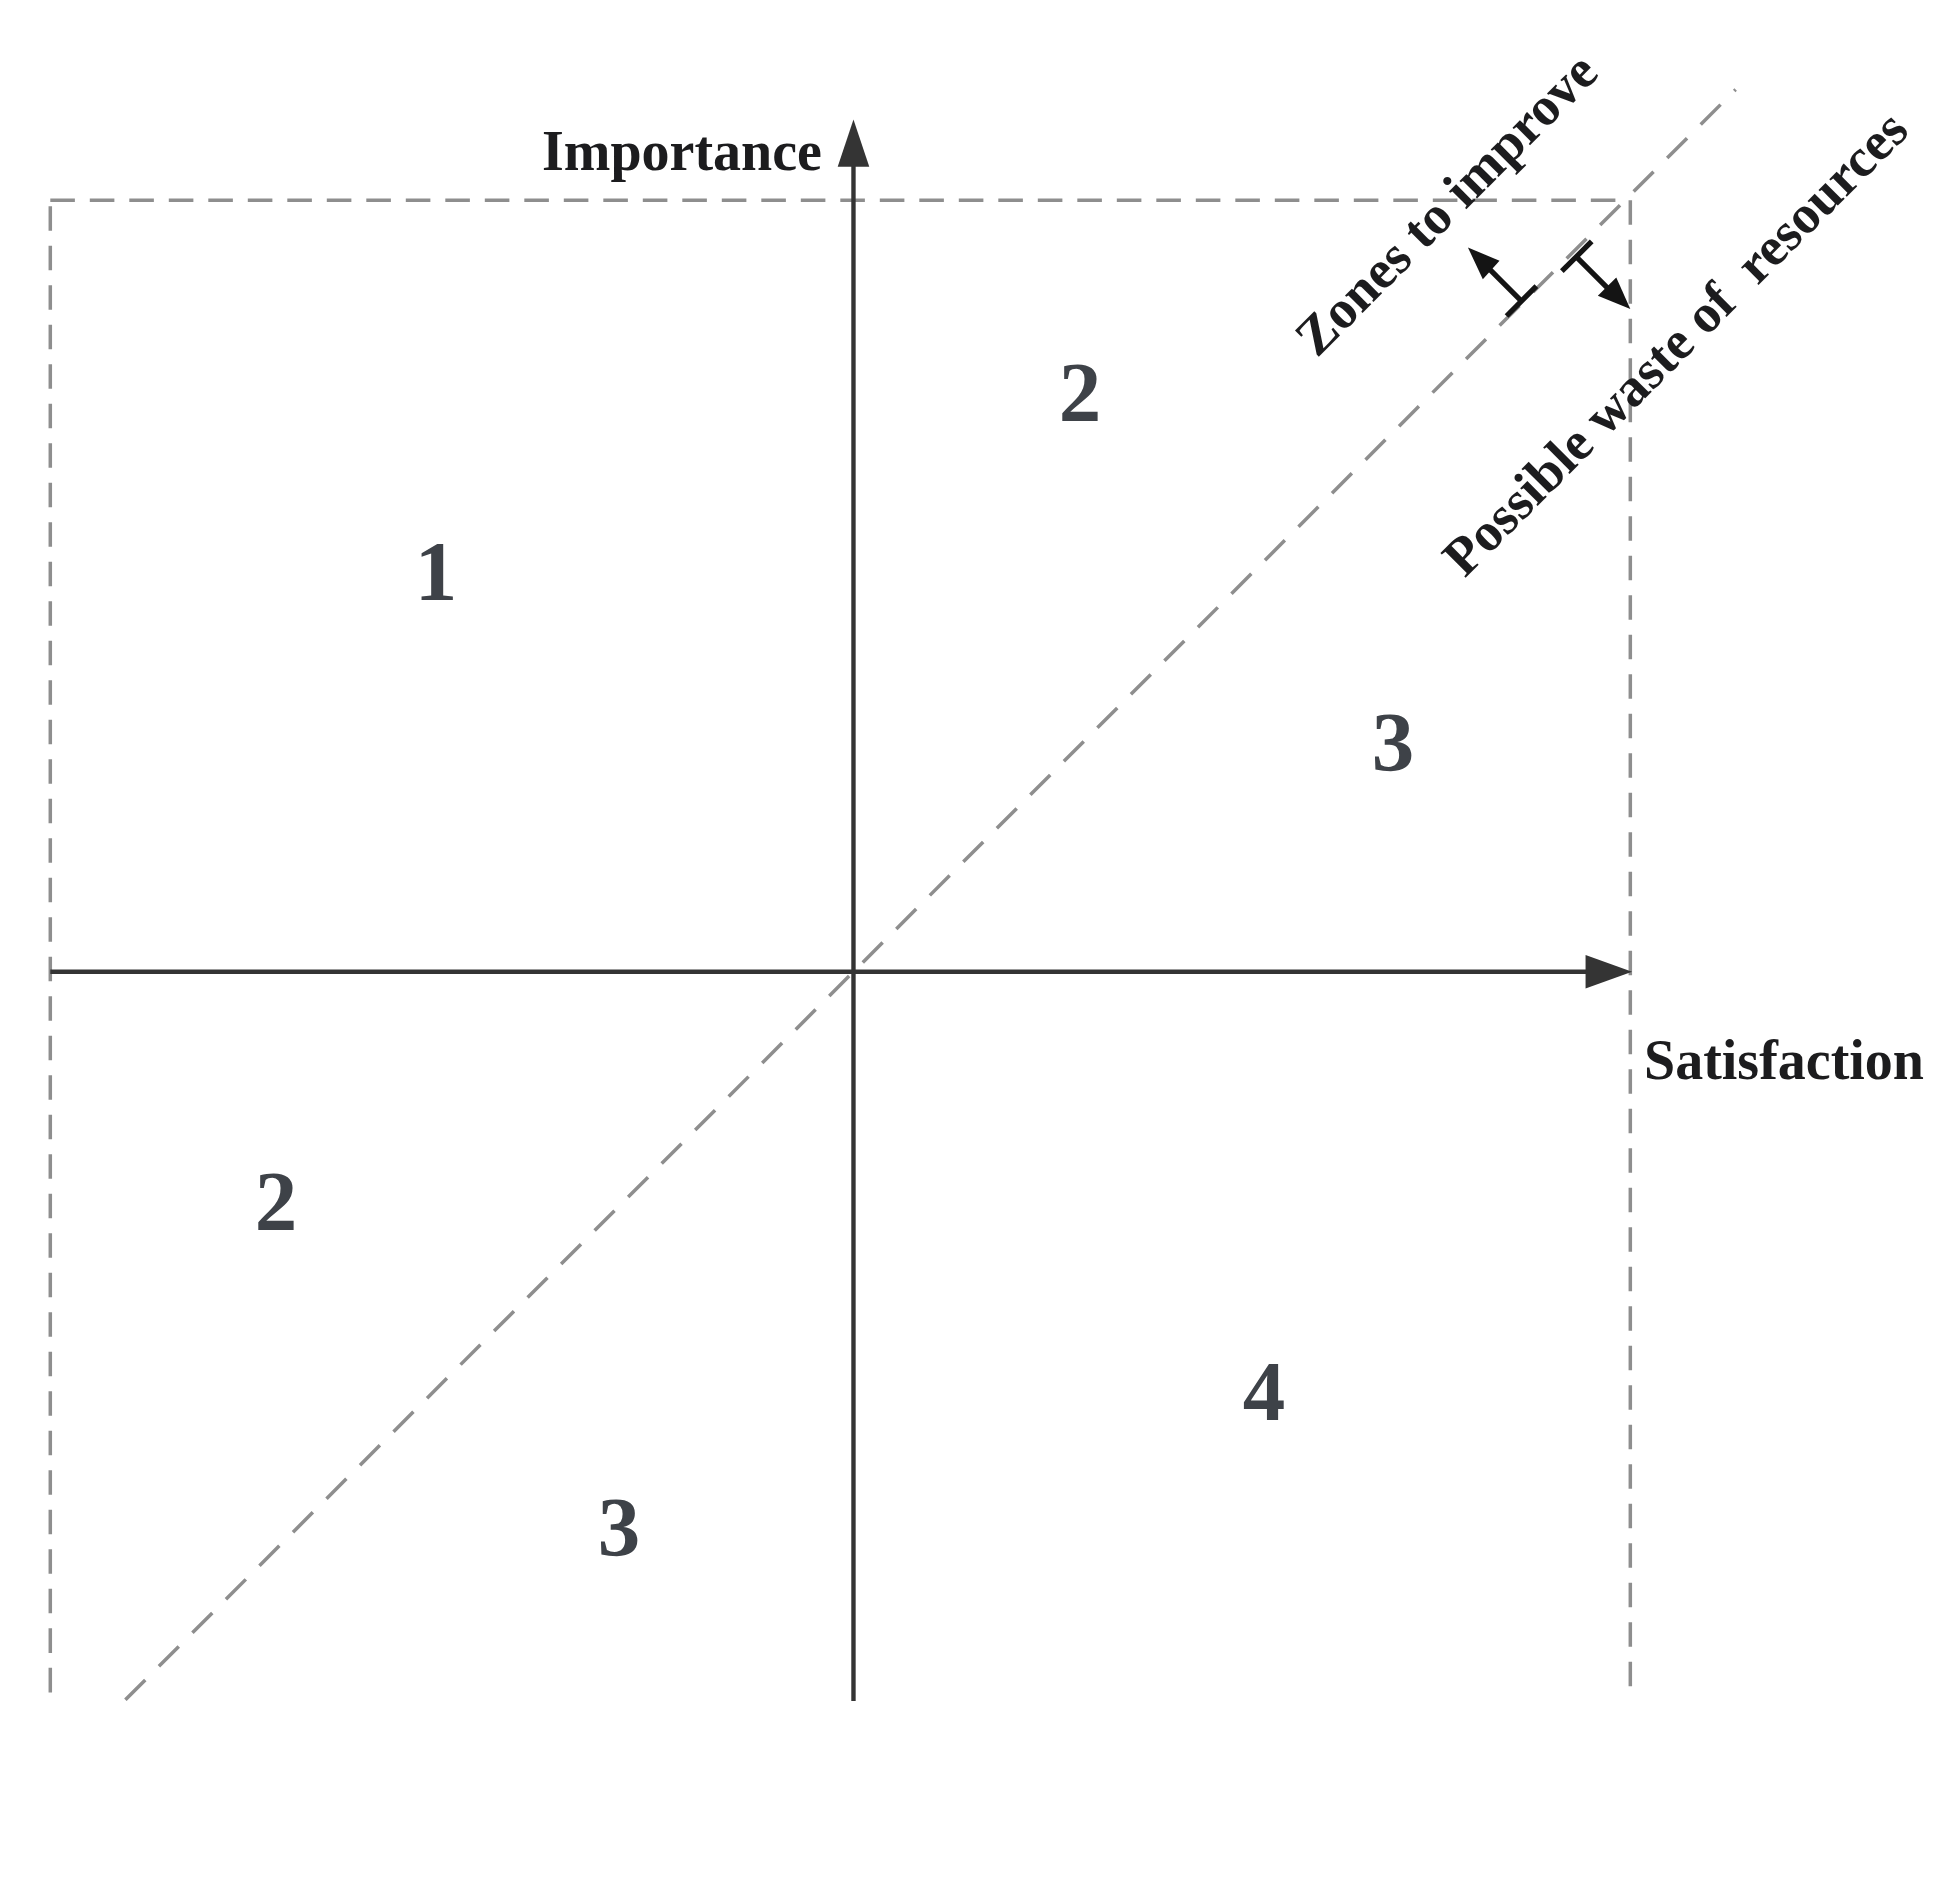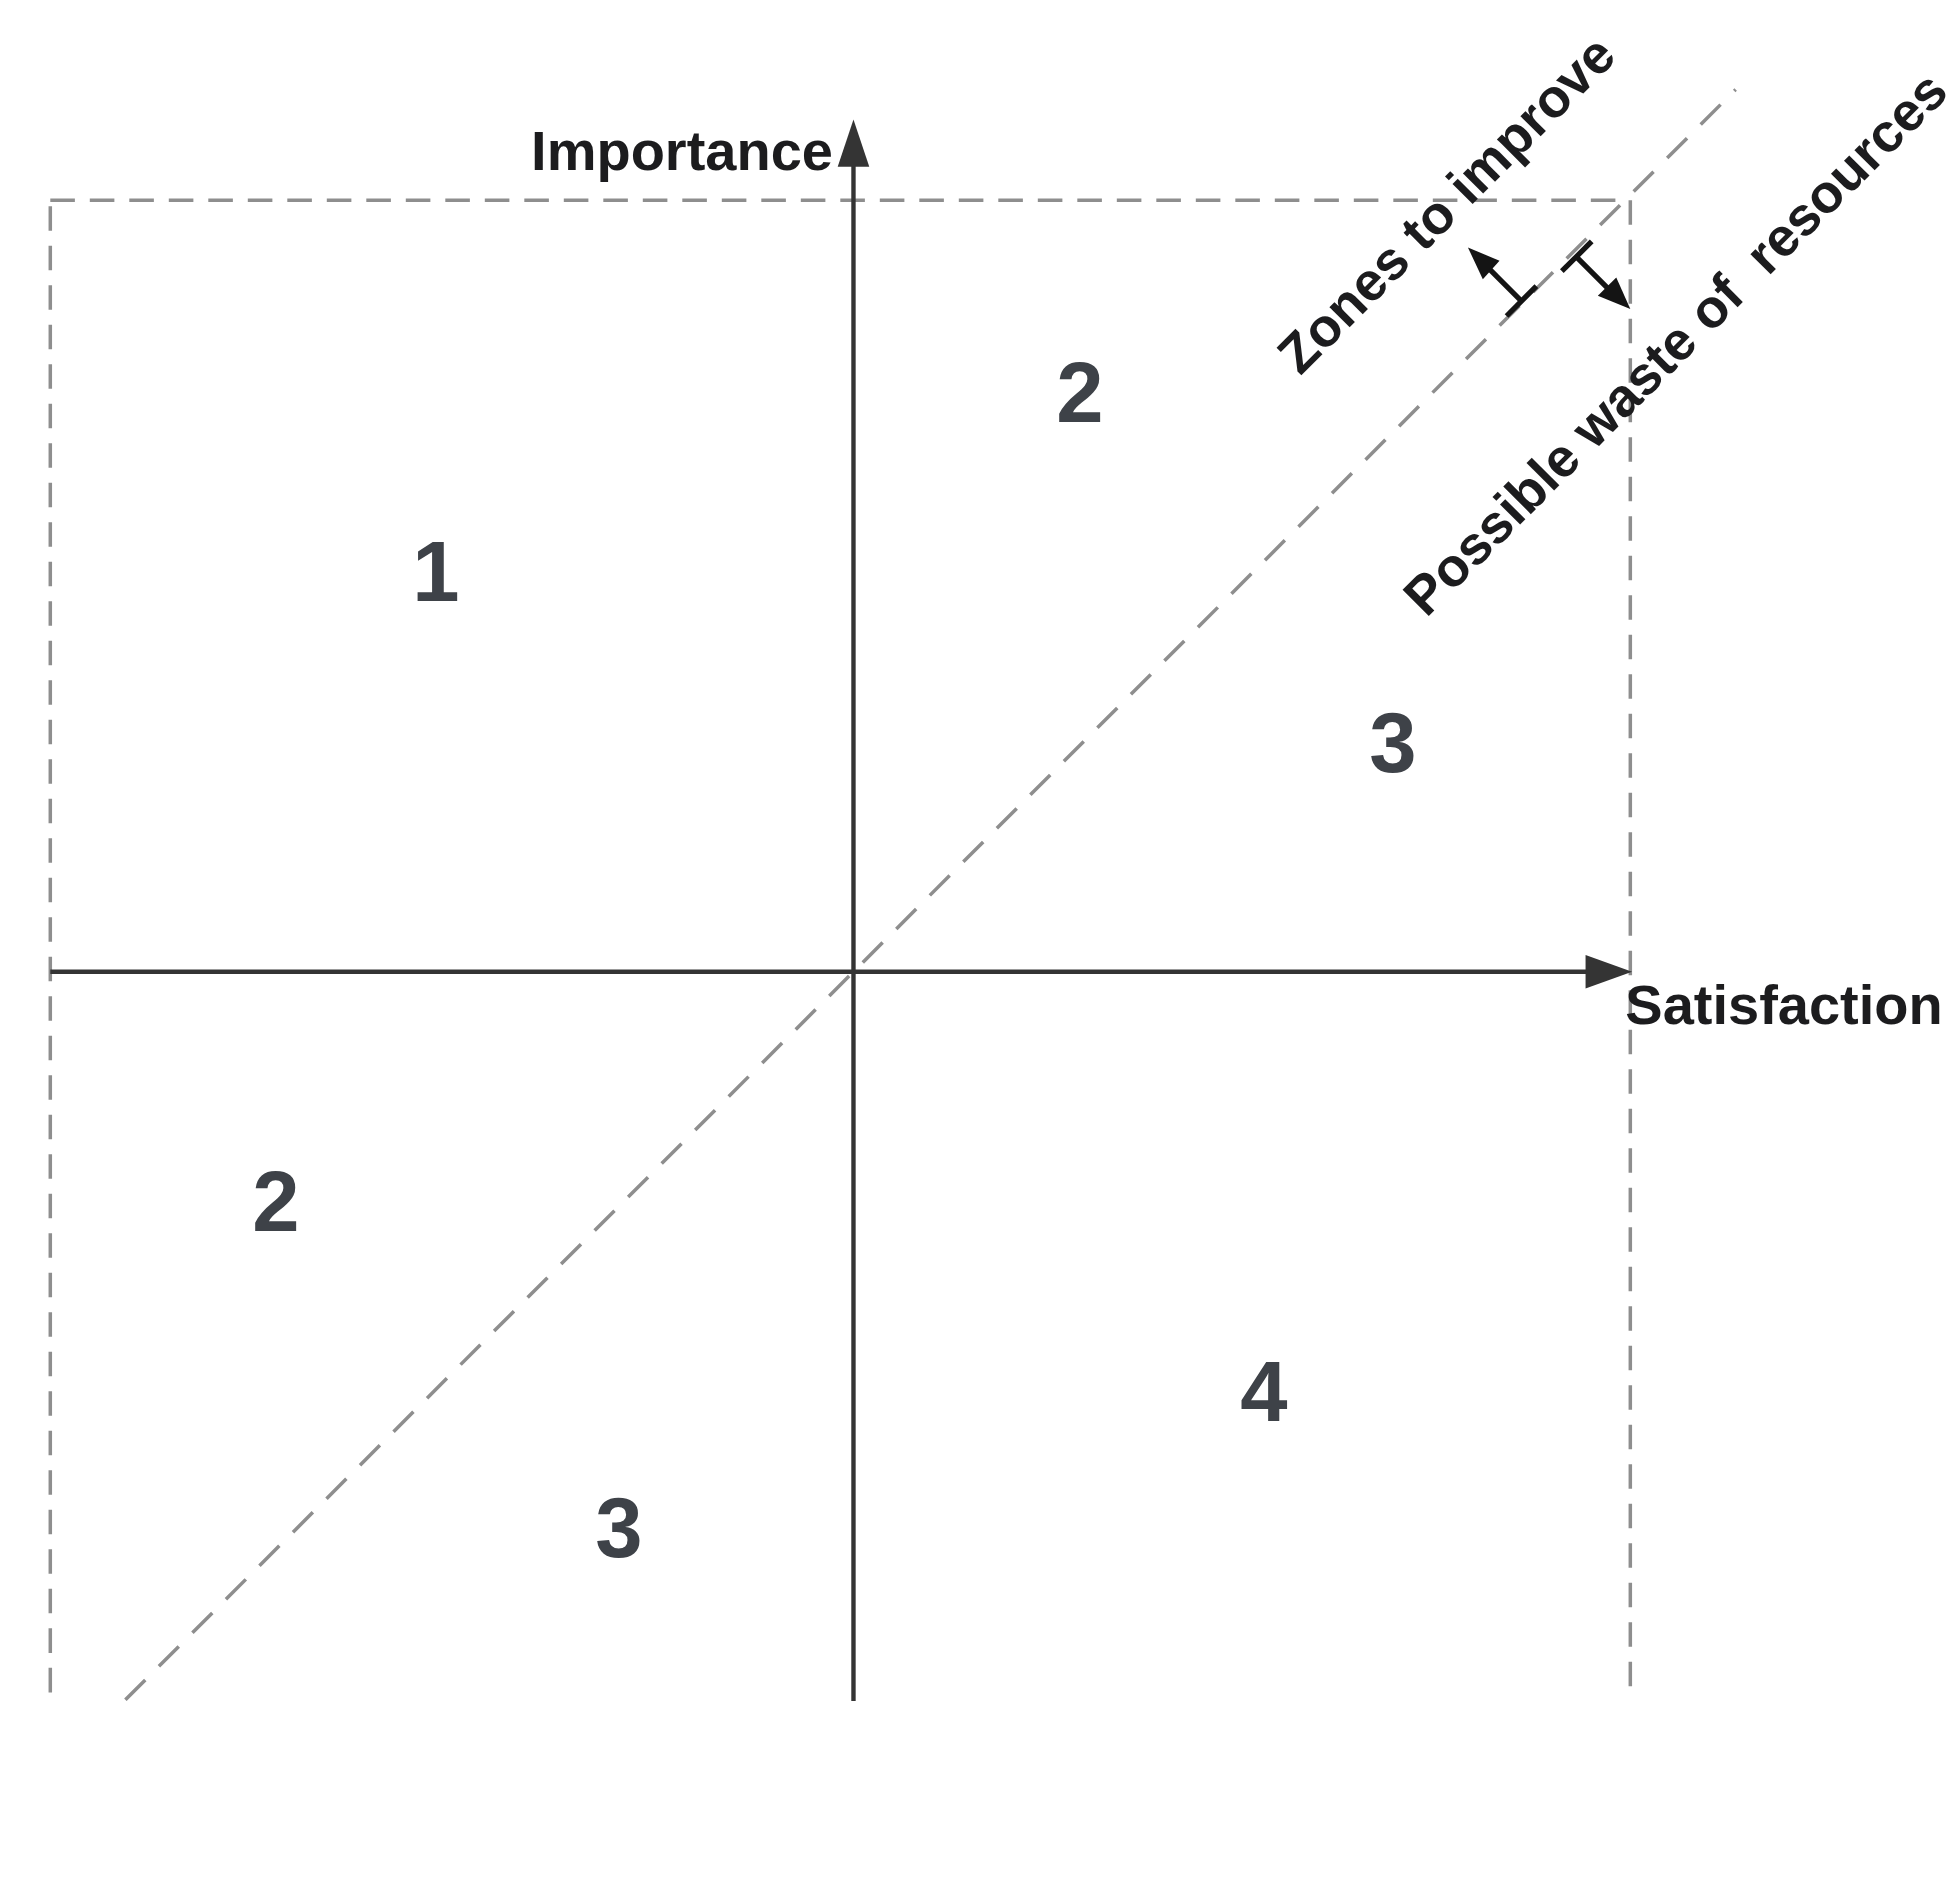--- a/index.html
+++ b/index.html
@@ -3,41 +3,41 @@
 <meta charset="utf-8">
 <style>
   :root{
     --axis:#343434; --dashed:#8e8e8e; --text:#1c1c1e;
     --zone_number:#3e4248; --arrow:#141414; --background:#ffffff;
   }
   html,body{margin:0;padding:0;background:var(--background);}
   #canvas{
     position:relative; width:1958px; height:1701px;
     background:var(--background); overflow:hidden;
-    font-family:Liberation Sans, sans-serif;
+    font-family:Liberation Serif, serif;
   }
   #lines{position:absolute; left:0; top:0; width:1958px; height:1889px;}
   .box-outline{fill:none; stroke:var(--dashed); stroke-width:4; stroke-dasharray:28 17;}
   .diag{fill:none; stroke:var(--dashed); stroke-width:4; stroke-dasharray:32 22;}
   .axis{stroke:var(--axis); stroke-width:5; fill:none;}
   .axis-head{fill:var(--axis); stroke:none;}
   .sarrow{stroke:var(--arrow); stroke-width:6; fill:none;}
   .sh{fill:var(--arrow); stroke:none;}
   .label{
     position:absolute; transform:translate(-50%,-50%);
     font-weight:bold; color:var(--text); white-space:pre; line-height:1;
   }
   .axis-label{font-size:56px;}
   .rot{transform:translate(-50%,-50%) rotate(-45deg); font-size:54px;}
   .zone{
     position:absolute; transform:translate(-50%,-50%);
     font-size:85px; font-weight:bold; color:var(--zone_number); line-height:1;
   }
   .importance{left:682px; top:151px;}
-  .satisfaction{left:1784px; top:1005px;}
+  .satisfaction{left:1784px; top:1060px;}
   .zones-improve{left:1446px; top:204px;}
   .waste-resources{left:1675px; top:343px;}
   .z0{left:436px;  top:571px;}
   .z1{left:1080px; top:392px;}
   .z2{left:1393px; top:742px;}
   .z3{left:276px;  top:1201px;}
   .z4{left:619px;  top:1527px;}
   .z5{left:1264px; top:1391px;}
 </style>
 </head>

